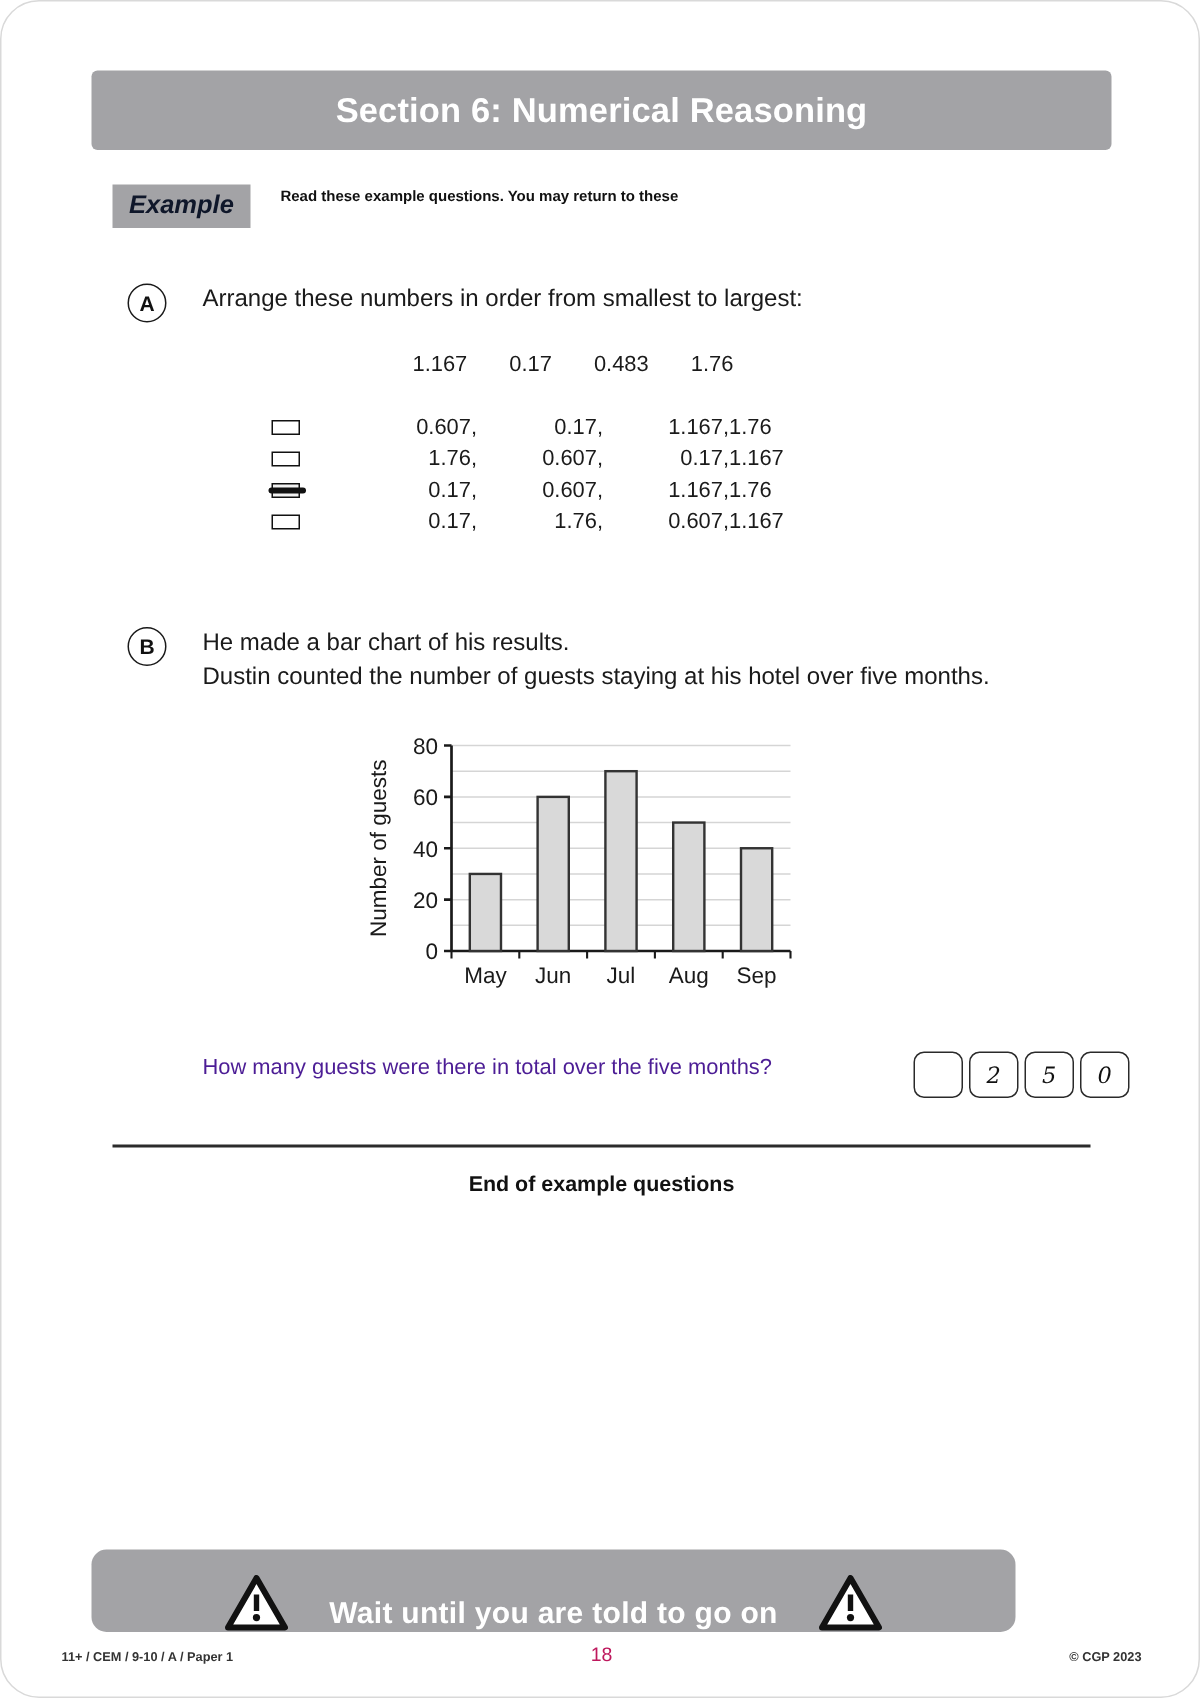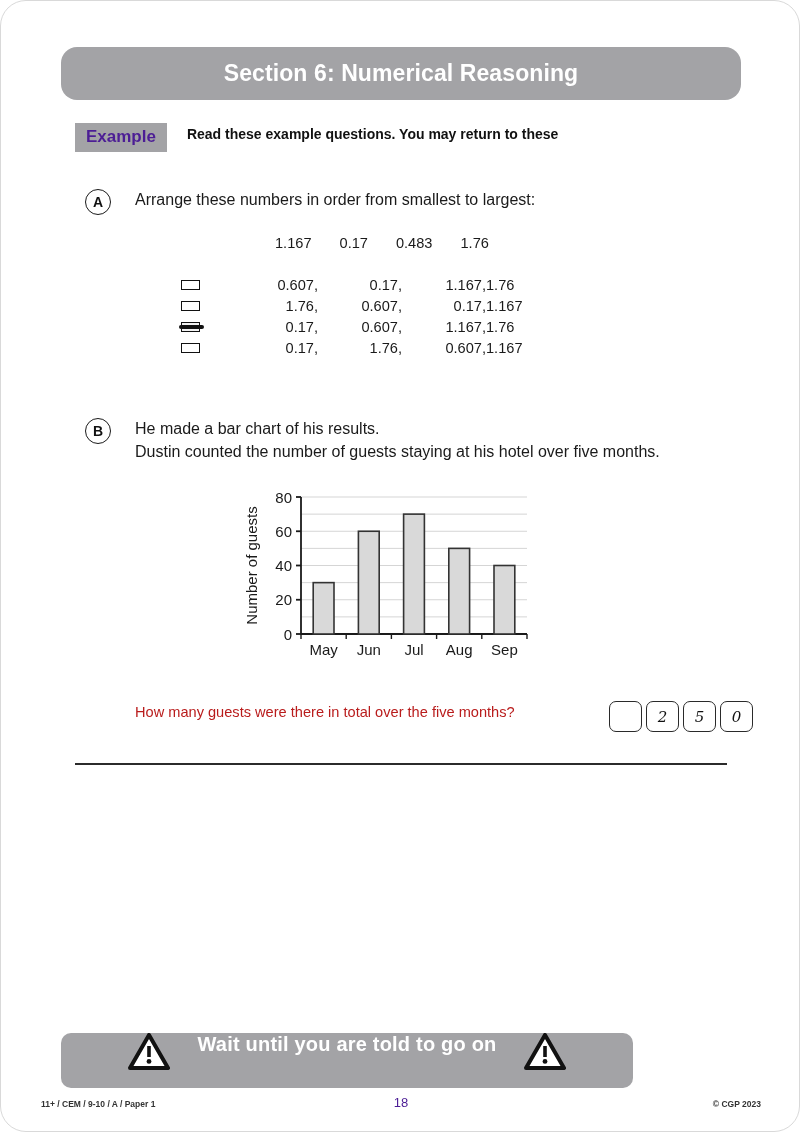--- a/index.html
+++ b/index.html
@@ -16,49 +16,50 @@
     border-radius: 26px;
     overflow: hidden;
   }
 
   
   .section-bar {
     position: absolute;
     left: 60px; top: 46px;
     width: 680px; height: 53px;
     background: #a3a3a6;
-    border-radius: 16px;
+    border-radius: 4px;
     display: flex; align-items: center; justify-content: center;
   }
   .section-bar-title {
     color: #ffffff;
     font-size: 23px;
     font-weight: bold;
     letter-spacing: .1px;
   }
 
   
   .example-row {
     position: absolute;
     left: 74px; top: 122px;
     width: 660px;
     display: flex; align-items: flex-start;
   }
   .example-badge {
     background: #a3a3a6;
-    color: #4c1d95;
+    color: #0f172a;
     font-size: 17px;
     font-weight: bold;
     padding: 5px 11px 6px 11px;
     line-height: 1.05;
     flex: 0 0 auto;
+    font-style: italic;
   }
   .example-text {
     margin-left: 20px;
-    font-size: 14px;
+    font-size: 10px;
     font-weight: bold;
     line-height: 1.5;
     color: #111;
     padding-top: 1px;
   }
 
   
   .q {
     position: absolute;
     left: 84px;
@@ -145,21 +146,21 @@
   }
   .chart-ylabel {
     font-family: "Liberation Sans", sans-serif;
     font-size: 15px;
     fill: #1a1a1a;
   }
 
   .q-followup {
     margin-top: 30px;
     font-size: 14.6px;
-    color: #b91c1c;
+    color: #4c1d95;
   }
 
   
   .answer-boxes {
     position: absolute;
     left: 608px; top: 700px;
     display: flex;
     gap: 4px;
   }
   .ans-box {
@@ -189,24 +190,24 @@
     text-align: center;
     font-size: 14.3px;
     font-weight: bold;
     color: #111;
   }
 
   
   .wait-bar {
     position: absolute;
     left: 60px; top: 1032px;
-    width: 572px; height: 55px;
+    width: 616px; height: 55px;
     background: #a3a3a6;
     border-radius: 10px;
-    display: flex; align-items: flex-start; justify-content: center;
+    display: flex; align-items: flex-end; justify-content: center;
     gap: 28px;
   }
   .wait-text {
     color: #ffffff;
     font-size: 20px;
     font-weight: bold;
     letter-spacing: .2px;
   }
   .warn-ico { display: block; }
 
@@ -222,21 +223,21 @@
     color: #333;
     font-weight: bold;
     gap: 40px;
   }
   .footer-page {
     position: absolute;
     left: 0; top: 1094px;
     width: 800px;
     text-align: center;
     font-size: 13px;
-    color: #4c1d95;
+    color: #be185d;
   }
 </style>
 </head>
 <body>
 
 <div class="page">
 
   <div class="section-bar">
     <div class="section-bar-title">Section 6: Numerical Reasoning</div>
   </div>
@@ -361,20 +362,21 @@
   </div>
 
   <div class="answer-boxes">
     <div class="ans-box"></div>
     <div class="ans-box">2</div>
     <div class="ans-box">5</div>
     <div class="ans-box">0</div>
   </div>
 
   <div class="end-rule"></div>
+  <div class="end-text">End of example questions</div>
 
   <div class="wait-bar">
     <svg class="warn-ico" width="42" height="38" viewBox="0 0 42 38">
       <path d="M21 2 L40 35 L2 35 Z" fill="#ffffff" stroke="#111111" stroke-width="4" stroke-linejoin="round"></path>
       <rect x="19.2" y="13" width="3.6" height="11" fill="#111111"></rect>
       <circle cx="21" cy="28.4" r="2.4" fill="#111111"></circle>
     </svg>
     <span class="wait-text">Wait until you are told to go on</span>
     <svg class="warn-ico" width="42" height="38" viewBox="0 0 42 38">
       <path d="M21 2 L40 35 L2 35 Z" fill="#ffffff" stroke="#111111" stroke-width="4" stroke-linejoin="round"></path>

